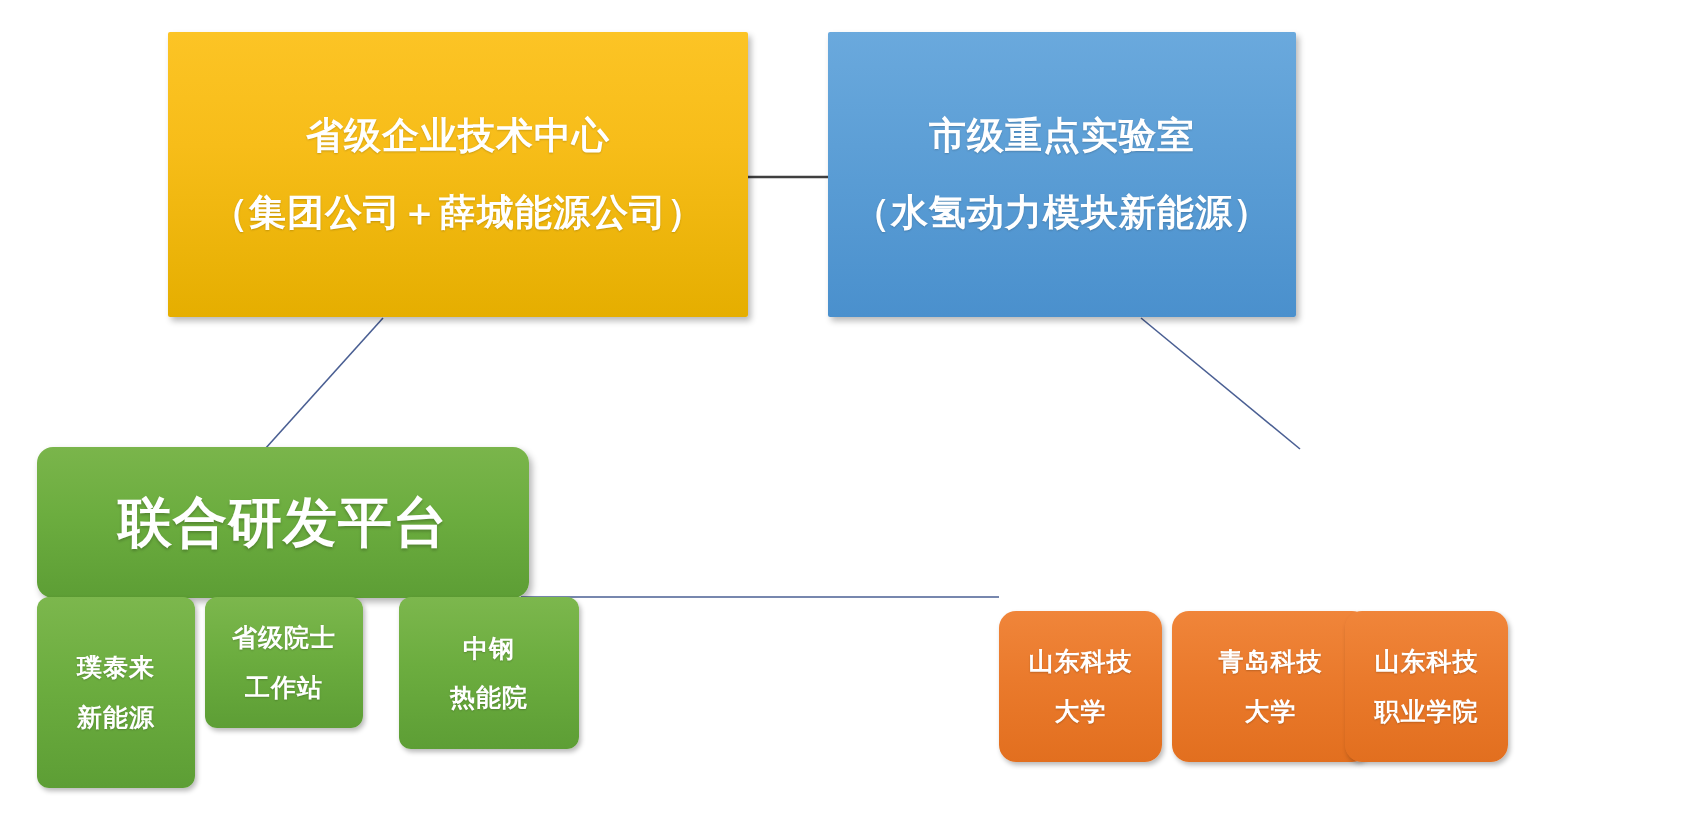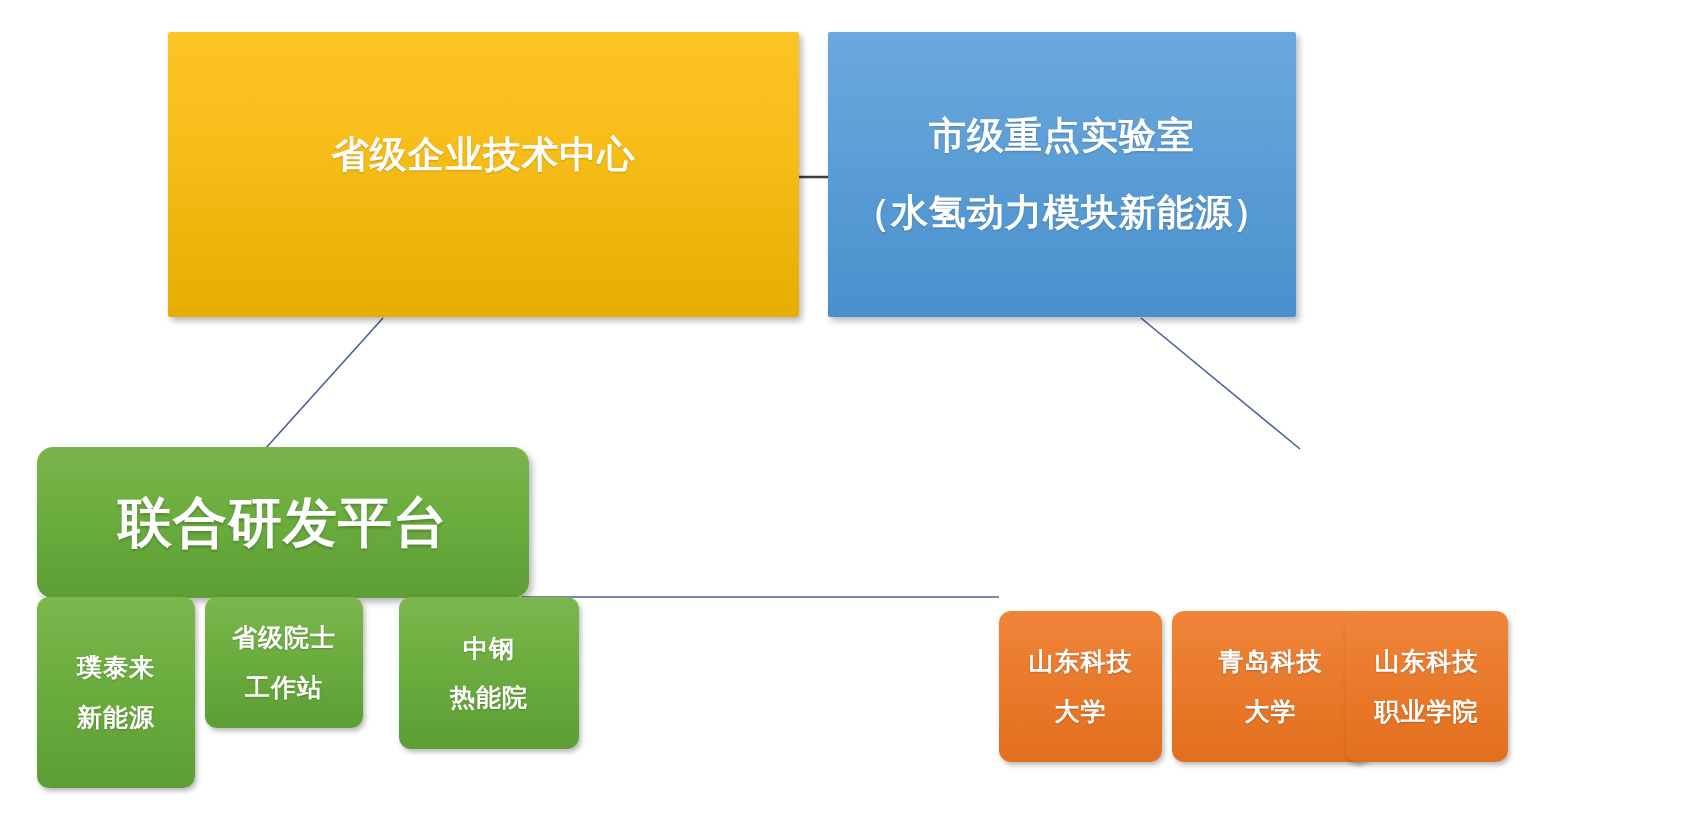--- a/index.html
+++ b/index.html
@@ -39,21 +39,21 @@
   }
 
   
   .node.top {
     border-radius: 2px;
     box-shadow: 3px 4px 6px rgba(0,0,0,0.28);
   }
   #node-prov-center {
     left: 168px;
     top: 32px;
-    width: 631px;
+    width: 580px;
     height: 285px;
     background: linear-gradient(180deg, #fcc425 0%, #f7bd19 40%, #e5ae00 100%);
   }
   #node-city-lab {
     left: 828px;
     top: 32px;
     width: 468px;
     height: 285px;
     background: linear-gradient(180deg, #6aa9dd 0%, #5d9fd6 40%, #4a90cd 100%);
   }
@@ -102,20 +102,21 @@
     line-height: 1.1;
     white-space: nowrap;
     text-shadow: 0 1px 2px rgba(0,0,0,0.2);
   }
   .node.chip .line.line1 { margin-bottom: 22px; }
   .chip.green {
     background: linear-gradient(180deg, #7cb74d 0%, #6cad3f 45%, #5d9e35 100%);
   }
   .chip.orange {
     background: linear-gradient(180deg, #f0853a 0%, #ea7a2c 45%, #e26f1f 100%);
+    border-radius: 17px;
   }
 
   #chip-putailai   { left: 37px;   top: 597px; width: 158px; height: 191px; }
   #chip-academician{ left: 205px;  top: 597px; width: 158px; height: 131px; }
   #chip-zhonggang  { left: 371px;  top: 597px; width: 180px; height: 152px; margin-left: 28px; }
 
   #chip-sdust      { left: 999px;  top: 611px; width: 163px; height: 151px; }
   #chip-qust       { left: 1172px; top: 611px; width: 197px; height: 151px; }
   #chip-sdutvc     { left: 1345px; top: 611px; width: 163px; height: 151px; }
 </style>
@@ -130,20 +131,21 @@
 
     <line x1="383" y1="318" x2="265" y2="449" stroke="#4a5f93" stroke-width="1.6"></line>
 
     <line x1="1141" y1="318" x2="1300" y2="449" stroke="#4a5f93" stroke-width="1.6"></line>
 
     <line x1="521" y1="597" x2="999" y2="597" stroke="#4a5f93" stroke-width="1.6"></line>
   </svg>
 
   <div class="node top" id="node-prov-center">
     <div class="line line1">省级企业技术中心</div>
+    <div class="line line2">（集团公司＋薛城能源公司）</div>
   </div>
 
   <div class="node top" id="node-city-lab">
     <div class="line line1">市级重点实验室</div>
     <div class="line line2">（水氢动力模块新能源）</div>
   </div>
 
   <div class="node platform" id="node-joint-rd">
     <div class="line">联合研发平台</div>
   </div>

